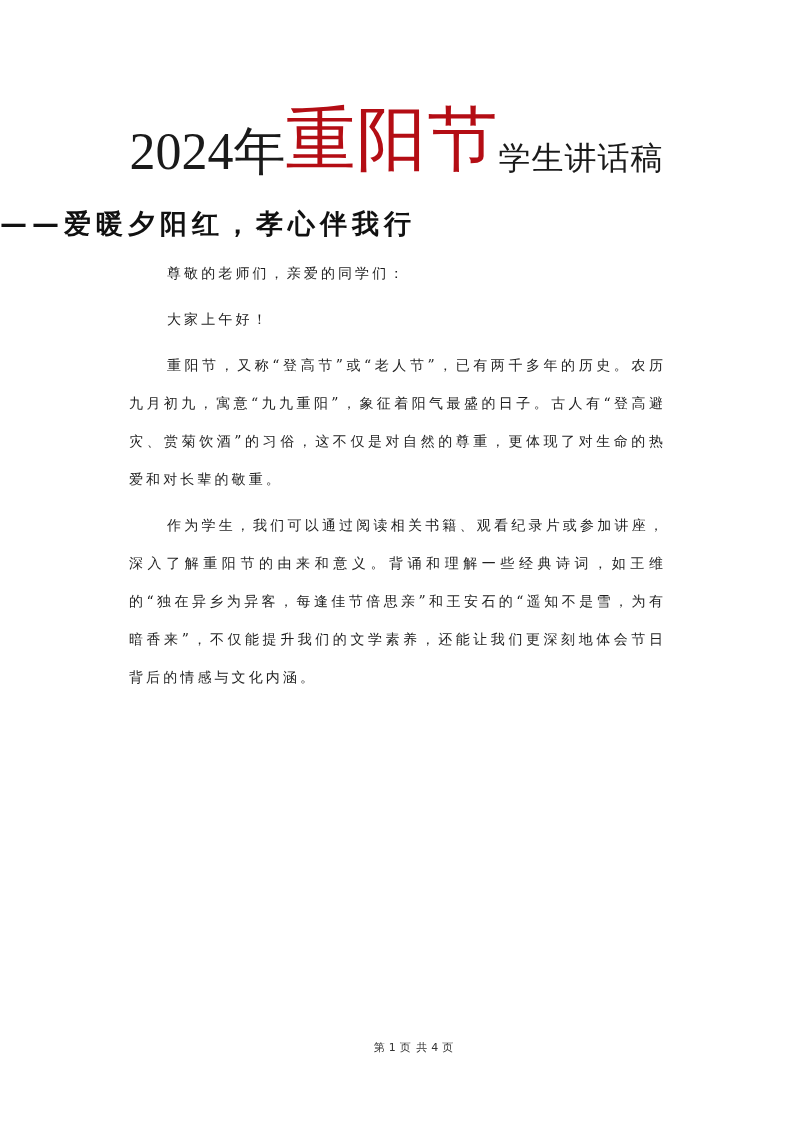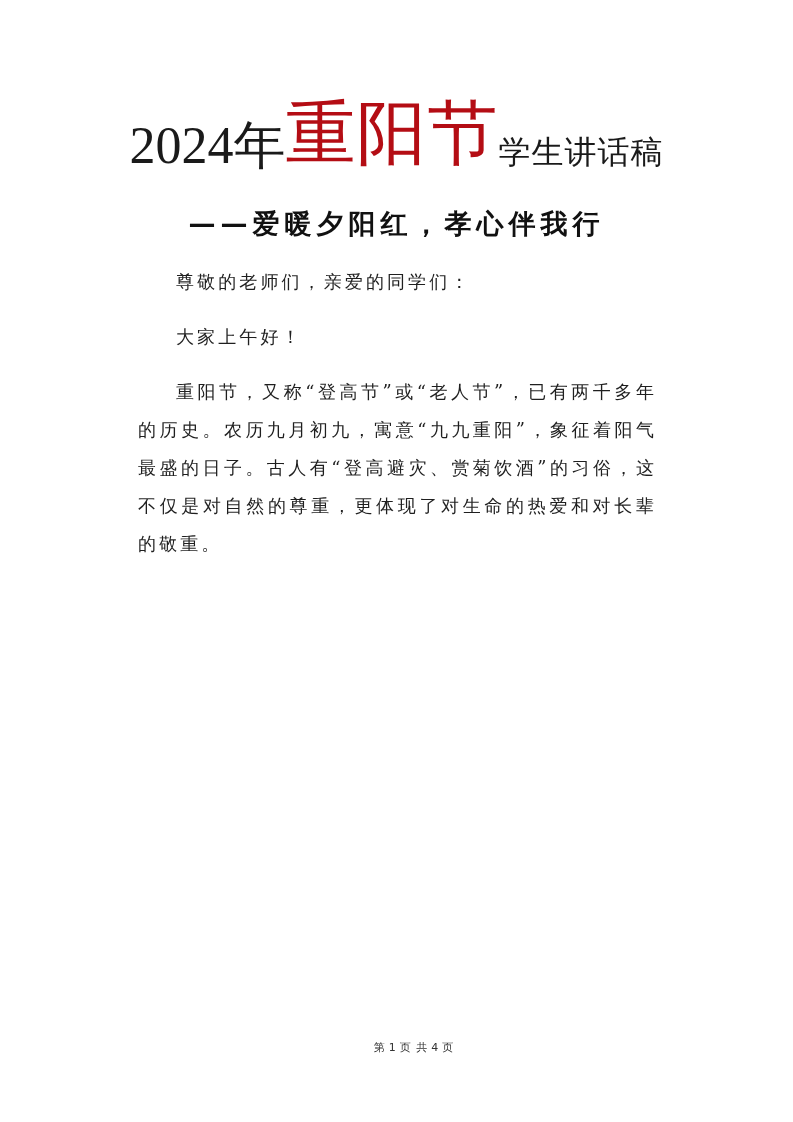--- a/index.html
+++ b/index.html
@@ -31,57 +31,56 @@
     white-space: nowrap;
     line-height: 90px;
   }
   .title .t-year {
     font-family: "Liberation Serif", "DejaVu Serif", serif;
     font-size: 52px;
     color: #1a1a1a;
     vertical-align: baseline;
   }
   .title .t-accent {
-    font-family: Liberation Mono, monospace;
+    font-family: Liberation Sans, sans-serif;
     font-size: 70px;
     color: #b40d14;
     vertical-align: baseline;
     letter-spacing: 1px;
     position: relative;
     top: -6px;
     margin-top: 44px;
   }
   .title .t-rest {
     font-family: "DejaVu Serif", serif;
     font-size: 32px;
     color: #1a1a1a;
     vertical-align: baseline;
     letter-spacing: 1px;
   }
   .subtitle {
     position: absolute;
     left: 0;
     top: 204px;
     width: 793px;
-    text-align: center;
     font-size: 27px;
     font-weight: bold;
     letter-spacing: 5px;
     line-height: 40px;
     color: #111111;
   }
   .body {
     position: absolute;
     left: 121px;
     top: 246px;
     width: 553px;
   }
   .p {
-    margin: 17px;
-    font-size: 18px;
+    margin: 8px;
+    font-size: 14px;
     line-height: 38px;
     letter-spacing: 3.1px;
     text-align: justify;
     text-align-last: left;
     text-indent: 38px;
     color: #1f1f1f;
   }
   .p.heading {
     font-weight: bold;
     color: #111111;
@@ -107,19 +106,20 @@
   <div class="title">
     <span class="t-year">2024年</span><span class="t-accent">重阳节</span><span class="t-rest">学生讲话稿</span>
   </div>
 
   <div class="subtitle">——爱暖夕阳红，孝心伴我行</div>
 
   <div class="body">
     <p class="p">尊敬的老师们，亲爱的同学们：</p>
     <p class="p">大家上午好！</p>
     <p class="p">重阳节，又称“登高节”或“老人节”，已有两千多年的历史。农历九月初九，寓意“九九重阳”，象征着阳气最盛的日子。古人有“登高避灾、赏菊饮酒”的习俗，这不仅是对自然的尊重，更体现了对生命的热爱和对长辈的敬重。</p>
+    <p class="p">作为学生，我们可以通过阅读相关书籍、观看纪录片或参加讲座，深入了解重阳节的由来和意义。背诵和理解一些经典诗词，如王维的“独在异乡为异客，每逢佳节倍思亲”和王安石的“遥知不是雪，为有暗香来”，不仅能提升我们的文学素养，还能让我们更深刻地体会节日背后的情感与文化内涵。</p>
   </div>
 
   <div class="footer">
     <span>第</span><span>1</span><span>页 共</span><span>4</span><span>页</span>
   </div>
 
 </div>
 
 </body></html>

